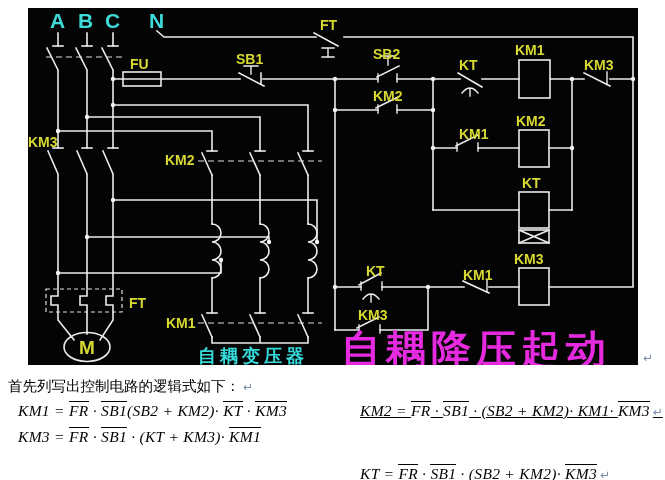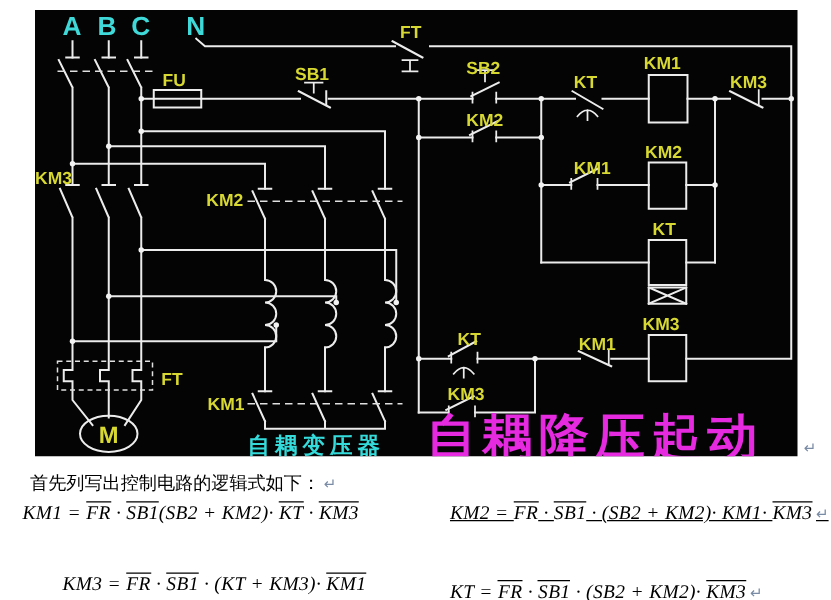--- a/index.html
+++ b/index.html
@@ -17,21 +17,21 @@
   .dash{stroke:#e0e0e0;stroke-width:1.2;fill:none;stroke-dasharray:6 4;}
   .dashbox{stroke:#e0e0e0;stroke-width:1.2;fill:none;stroke-dasharray:4 3;}
   .dot{fill:#f2f2f2;stroke:none;}
   .lbl{fill:#d8d832;font:bold 14px "Liberation Sans",sans-serif;}
   .phs{fill:#3fd9d9;font:bold 21px "Liberation Sans",sans-serif;}
   .cap{fill:#35dbdb;font:bold 18px "Liberation Sans",sans-serif;letter-spacing:4px;}
   .ban{fill:#e52ae0;font:bold 40px "Liberation Sans",sans-serif;letter-spacing:5px;}
   .mot{fill:#d8d832;font:bold 19px "Liberation Sans",sans-serif;text-anchor:middle;}
   .intro{
     position:absolute;left:8px;top:377px;font-size:14.5px;color:#000;
-    font-family:"Liberation Sans",sans-serif;white-space:nowrap;margin-left:16px;
+    font-family:"Liberation Sans",sans-serif;white-space:nowrap;
   }
   .eq{
     position:absolute;font:italic 15.5px "Liberation Serif",serif;color:#000;
     white-space:nowrap;letter-spacing:.3px;text-align:right;
   }
   .eq .ov{display:inline-block;border-top:1.2px solid #000;line-height:1.1;}
   .ret{color:#7a8ba6;font-style:normal;font-family:"DejaVu Sans",sans-serif;
     font-size:12px;margin-left:3px;letter-spacing:0;}
   .panel-ret{position:absolute;left:640px;top:351px;}
 </style>
@@ -193,14 +193,14 @@
 </div>
 
 <span class="ret panel-ret">↵</span>
 
 <div class="intro">
   <span>首先列写出控制电路的逻辑式如下：</span><span class="ret">↵</span>
 </div>
 
 <div class="eq" style="left:18px;top:401px;"><span>KM1 = </span><span class="ov">FR</span><span> · </span><span class="ov">SB1</span><span>(SB2 + KM2)· </span><span class="ov">KT</span><span> · </span><span class="ov">KM3</span></div>
 <div class="eq" style="left:360px;top:401px;text-decoration:underline;"><span>KM2 = </span><span class="ov">FR</span><span> · </span><span class="ov">SB1</span><span> · (SB2 + KM2)· KM1· </span><span class="ov">KM3</span><span class="ret">↵</span></div>
-<div class="eq" style="left:18px;top:458px;margin-left:32px;"><span>KM3 = </span><span class="ov">FR</span><span> · </span><span class="ov">SB1</span><span> · (KT + KM3)· </span><span class="ov">KM1</span></div>
+<div class="eq" style="left:18px;top:427px;"><span>KM3 = </span><span class="ov">FR</span><span> · </span><span class="ov">SB1</span><span> · (KT + KM3)· </span><span class="ov">KM1</span></div>
 <div class="eq" style="left:360px;top:451px;margin-top:13px;"><span>KT = </span><span class="ov">FR</span><span> · </span><span class="ov">SB1</span><span> · (SB2 + KM2)· </span><span class="ov">KM3</span><span class="ret">↵</span></div>
 
 </body></html>

